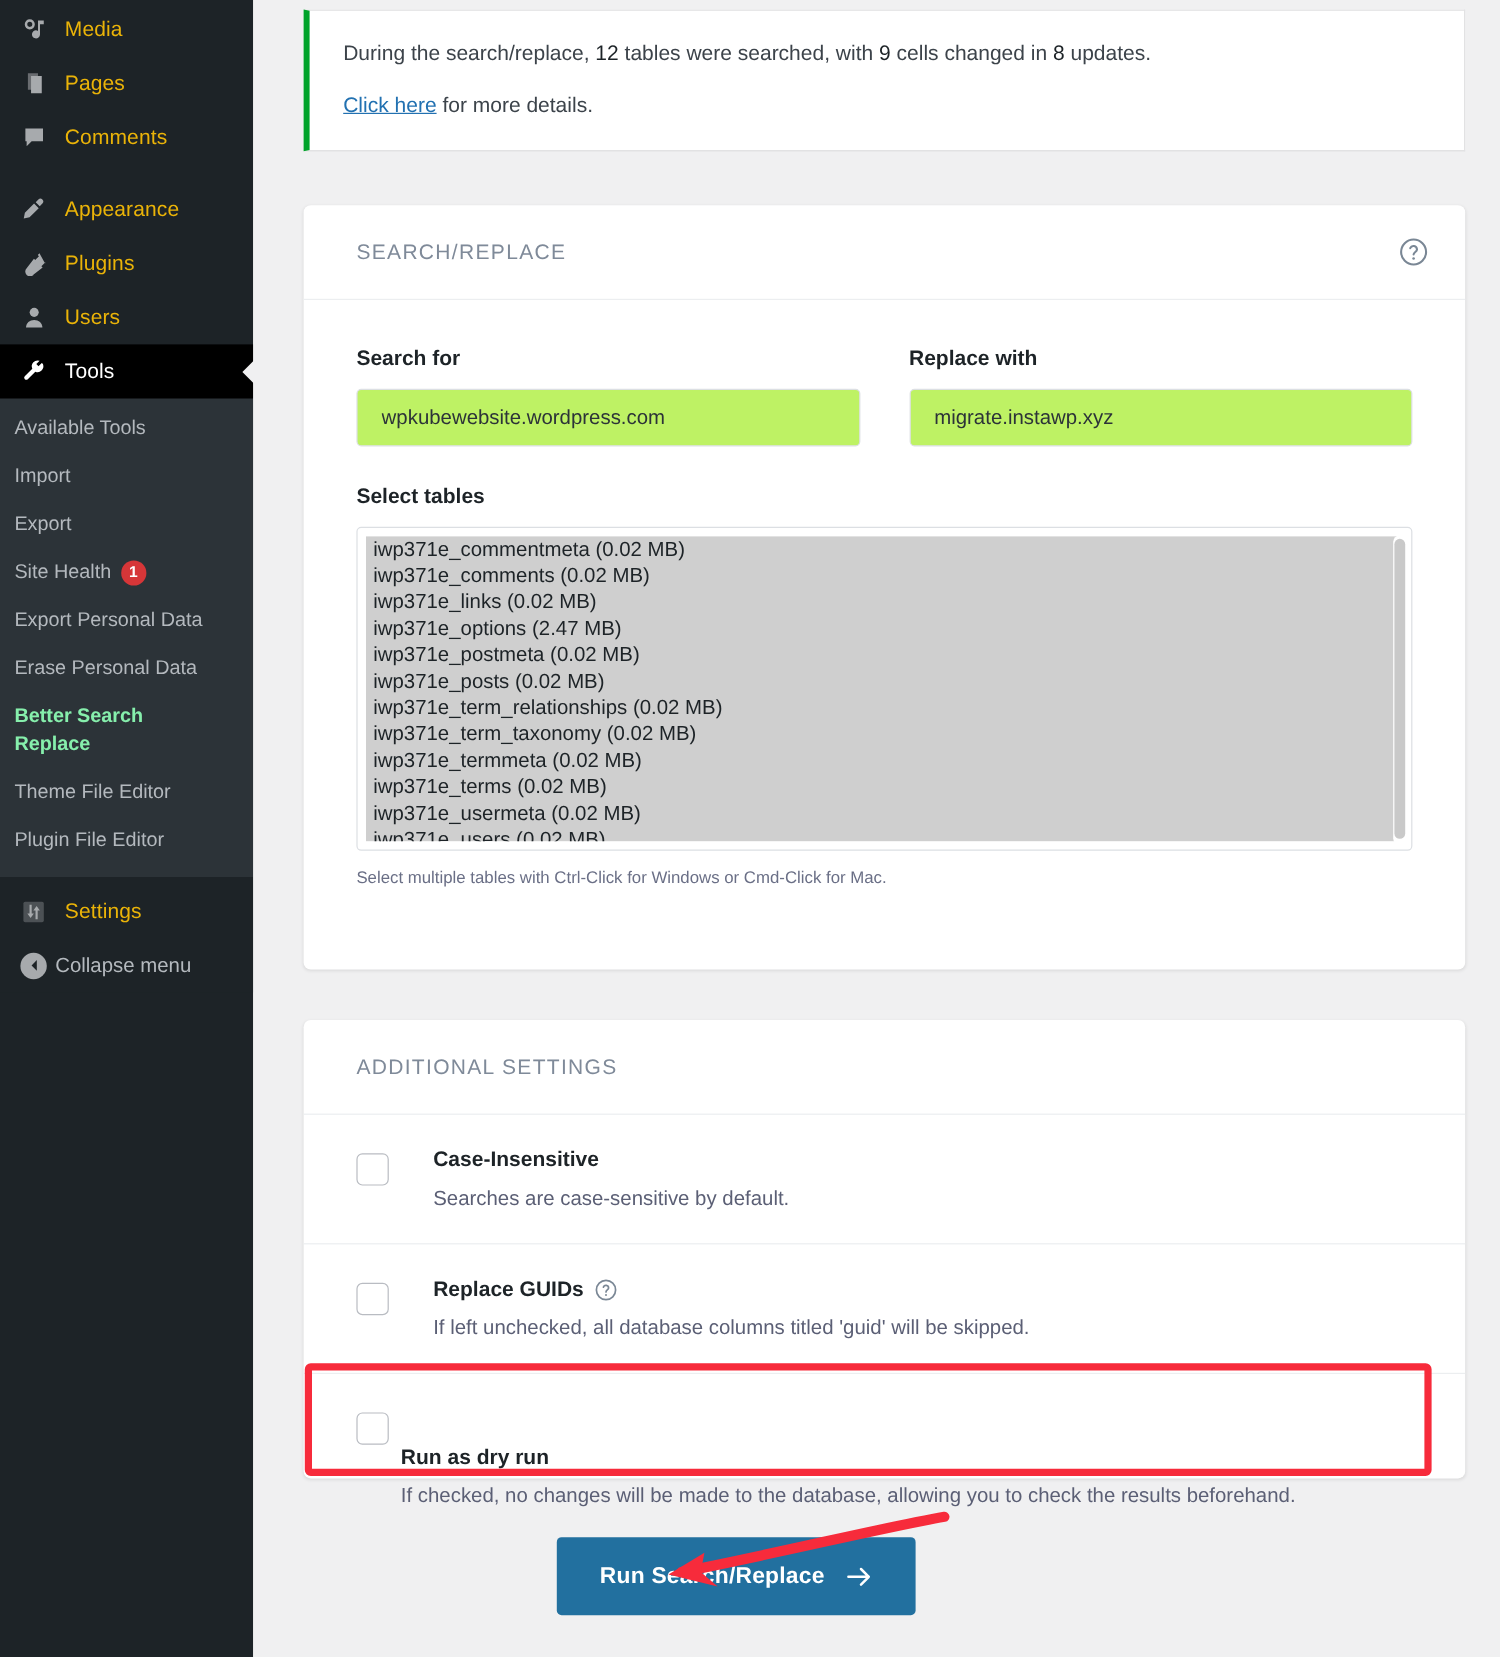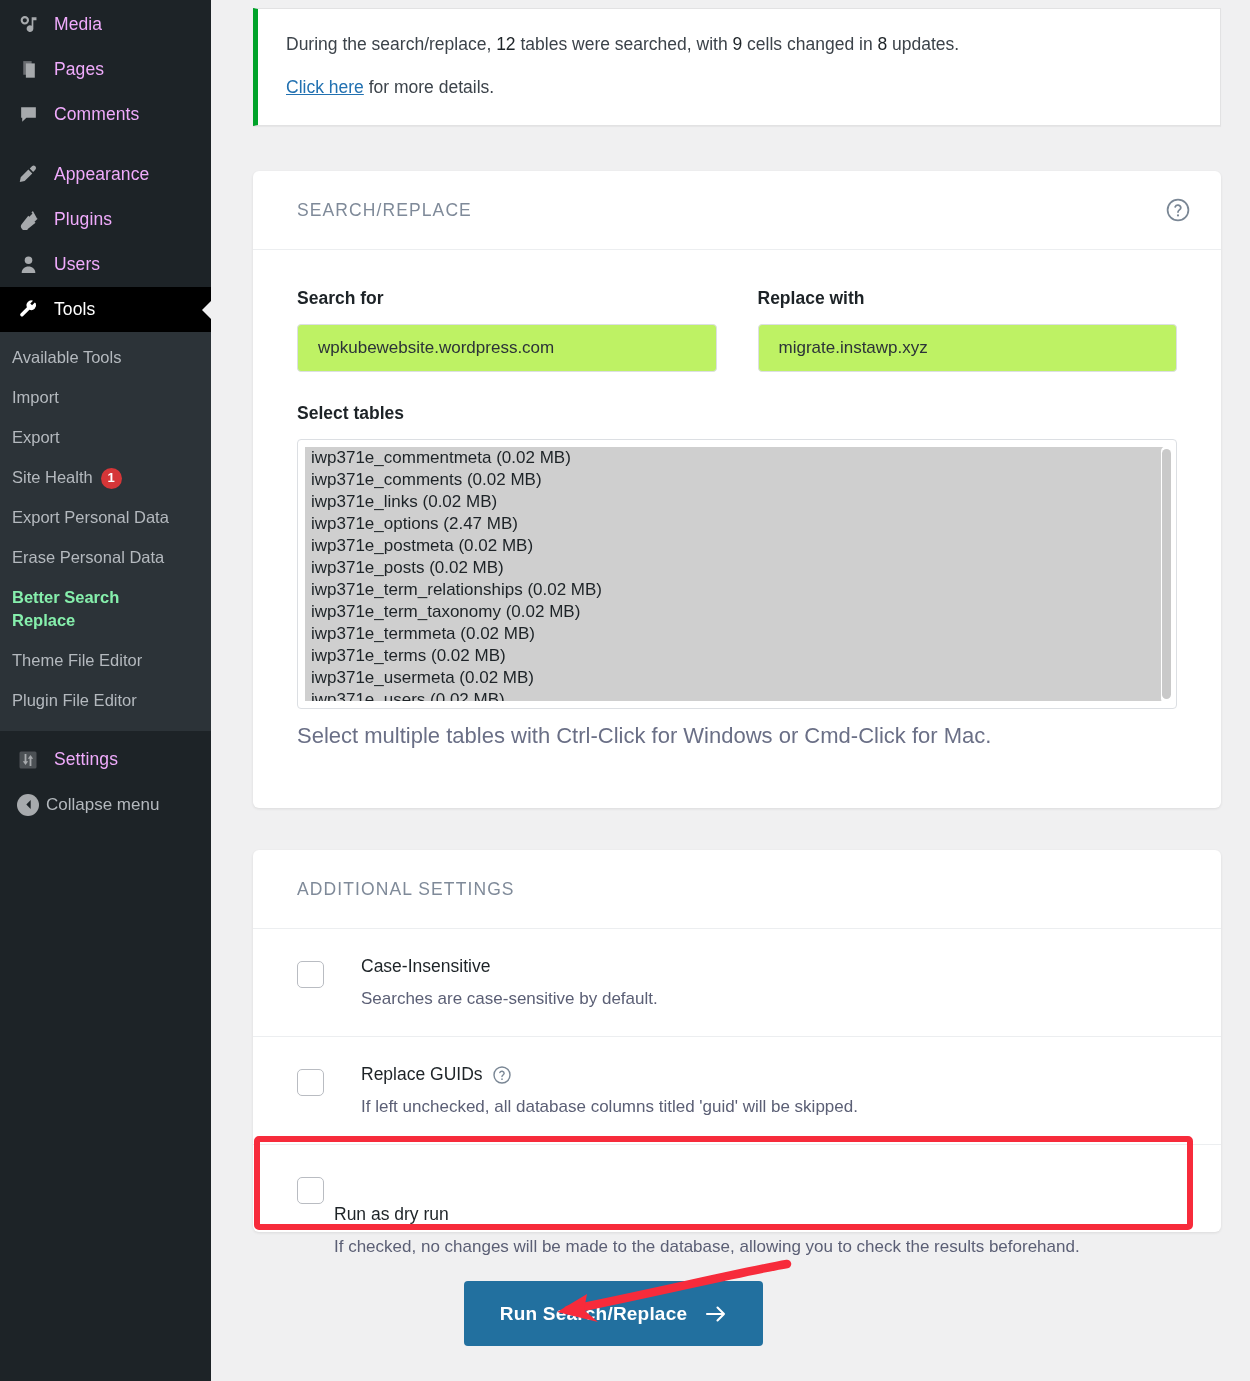--- a/index.html
+++ b/index.html
@@ -17,21 +17,21 @@
     background: #1d2327;
     color: #f0f0f1;
     position: relative;
     padding-top: 0;
   }
   .menu-top { padding-top: 2px; }
   .menu-item {
     display: flex; align-items: center;
     height: 45px;
     padding-left: 10px;
-    color: #f0abfc;
+    color: #eab308;
     font-size: 17.5px;
     position: relative;
     cursor: pointer;
   }
   .menu-item .mi-icon {
     width: 36px; flex: 0 0 36px;
     display: flex; align-items: center; justify-content: center;
     color: #a7aaad;
   }
   .menu-item .mi-label { padding-left: 8px; letter-spacing: .1px; }
@@ -162,39 +162,39 @@
     width: 11px; height: 258px;
     background: #fff; border-radius: 6px;
   }
   .sb-thumb {
     position: absolute; right: 5px; top: 9px;
     width: 9px; height: 250px;
     background: #c9c9c9; border-radius: 5px;
   }
   .hint {
     margin-top: 14px;
-    font-size: 22px; color: #6a6f86;
+    font-size: 14px; color: #6a6f86;
   }
 
   .setting-row {
     display: flex; align-items: flex-start;
     padding: 27px 44px 27px 44px;
     border-bottom: 1px solid #eceef0;
     position: relative;
   }
   .setting-row:last-child { border-bottom: none; flex-direction: column; }
   .cbox {
     width: 27px; height: 27px; flex: 0 0 27px;
     border: 1px solid #b9bcc2; border-radius: 5px;
     background: #fff; margin-top: 5px;
     cursor: pointer;
   }
   .setting-text { margin-left: 37px; }
   .setting-title {
-    font-size: 17.5px; font-weight: normal; color: #1d2327;
+    font-size: 17.5px; font-weight: bold; color: #1d2327;
     display: flex; align-items: center; gap: 9px;
   }
   .setting-desc {
     margin-top: 12px;
     font-size: 17px; color: #5b5f75;
   }
 
   .red-box {
     position: absolute;
     left: 254px; top: 1136px;

